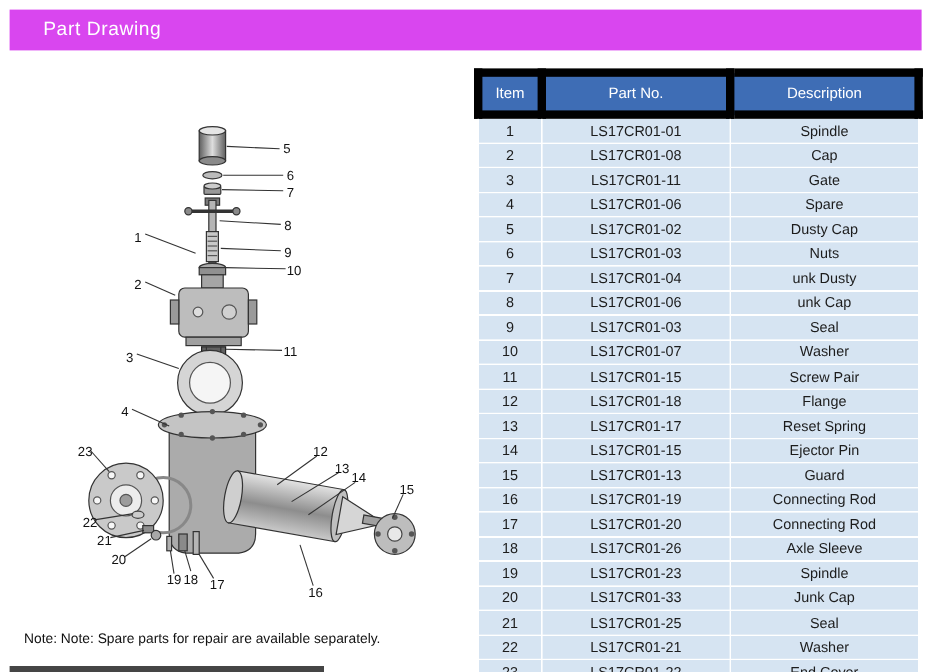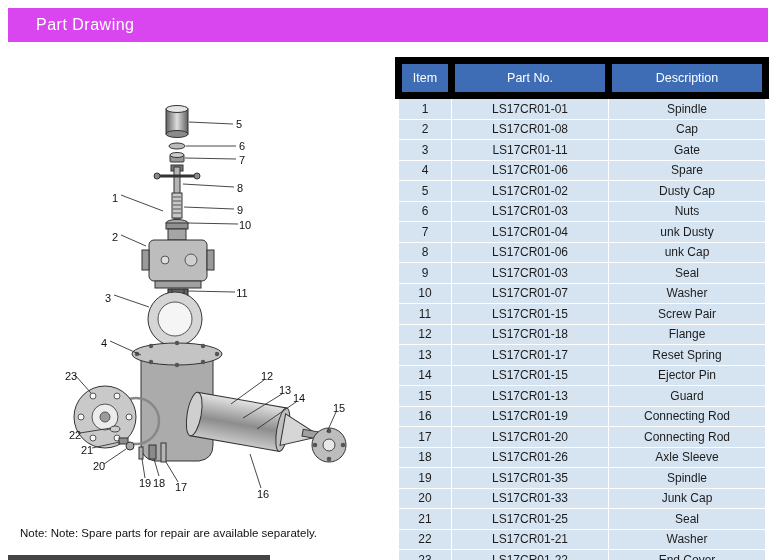--- a/index.html
+++ b/index.html
@@ -327,21 +327,21 @@
           <td>LS17CR01-20</td>
           <td>Connecting Rod</td>
         </tr>
         <tr>
           <td>18</td>
           <td>LS17CR01-26</td>
           <td>Axle Sleeve</td>
         </tr>
         <tr>
           <td>19</td>
-          <td>LS17CR01-35</td>
+          <td>LS17CR01-23</td>
           <td>Spindle</td>
         </tr>
         <tr>
           <td>20</td>
           <td>LS17CR01-33</td>
           <td>Junk Cap</td>
         </tr>
         <tr>
           <td>21</td>
           <td>LS17CR01-25</td>

